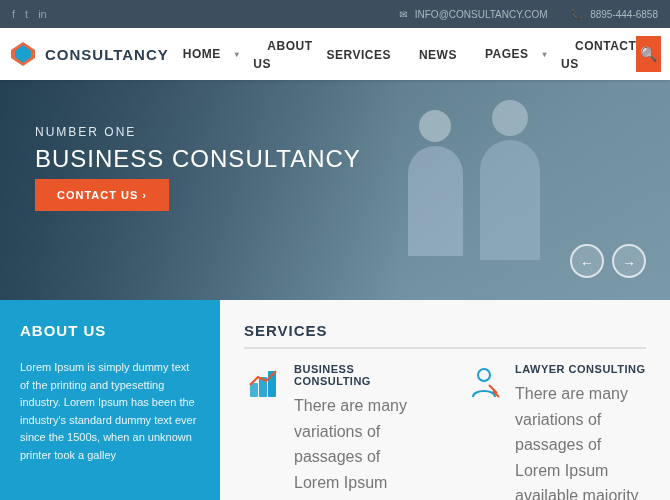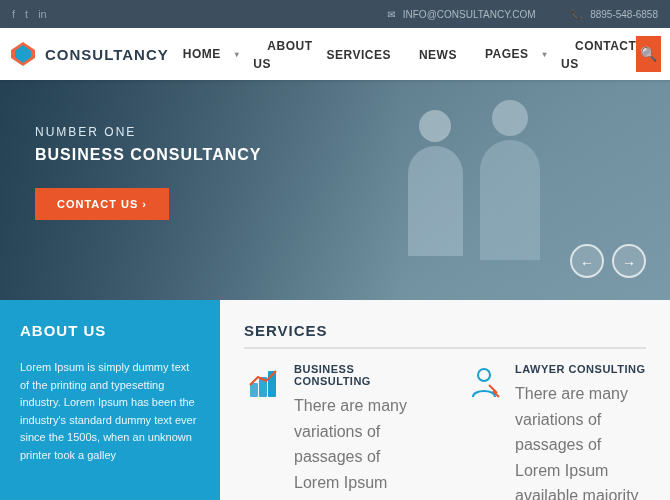--- a/index.html
+++ b/index.html
@@ -8,21 +8,21 @@
     
     .top-bar {
       background: #3d4f5e;
       height: 28px;
       display: flex;
       align-items: center;
       justify-content: space-between;
       padding: 0 12px;
     }
     .top-bar-left { display: flex; gap: 10px; align-items: center; }
-    .top-bar-right { display: flex; gap: 32px; align-items: center; }
+    .top-bar-right { display: flex; gap: 20px; align-items: center; }
     .top-bar-icon { color: #8fa0ae; font-size: 11px; }
     .top-bar-text { color: #aab8c2; font-size: 10px; }
     .top-bar-text span { margin-left: 3px; }
 
     
     .navbar {
       background: #fff;
       height: 52px;
       display: flex;
       align-items: center;
@@ -95,26 +95,26 @@
     .hero-subtitle {
       color: #dce8f0;
       font-size: 12px;
       font-weight: 400;
       letter-spacing: 2px;
       text-transform: uppercase;
       margin-bottom: 6px;
     }
     .hero-title {
       color: #fff;
-      font-size: 16px;
-      font-weight: 700;
+      font-size: 24px;
+      font-weight: 400;
       text-transform: uppercase;
       letter-spacing: 1px;
       line-height: 1.2;
-      margin-bottom: 24px;
+      margin-bottom: 5px;
     }
     .hero-btn {
       display: inline-block;
       background: #e8562a;
       color: #fff;
       font-size: 11px;
       font-weight: 700;
       text-transform: uppercase;
       padding: 10px 22px;
       letter-spacing: 1px;
@@ -225,21 +225,21 @@
   <div class="top-bar-left">
     <span class="top-bar-icon">f</span>
     <span class="top-bar-icon">t</span>
     <span class="top-bar-icon">in</span>
   </div>
   <div class="top-bar-right">
     <span class="top-bar-text">
       <span style="margin-right:4px;">✉</span><span>INFO@CONSULTANCY.COM</span>
     </span>
     <span class="top-bar-text">
-      <span style="margin-right:4px;">📞</span><span>8895-548-6858</span>
+      <span style="margin-right:4px;">📞</span><span>8895-444-6858</span>
     </span>
   </div>
 </div>
 
 <nav class="navbar">
   <div class="logo">
     <svg class="logo-svg" viewBox="0 0 28 28">
       <polygon points="14,2 26,10 26,18 14,26 2,18 2,10" fill="#e8562a" opacity="0.9"></polygon>
       <polygon points="14,5 22,11 22,17 14,23 6,17 6,11" fill="#1a9fce"></polygon>
     </svg>

